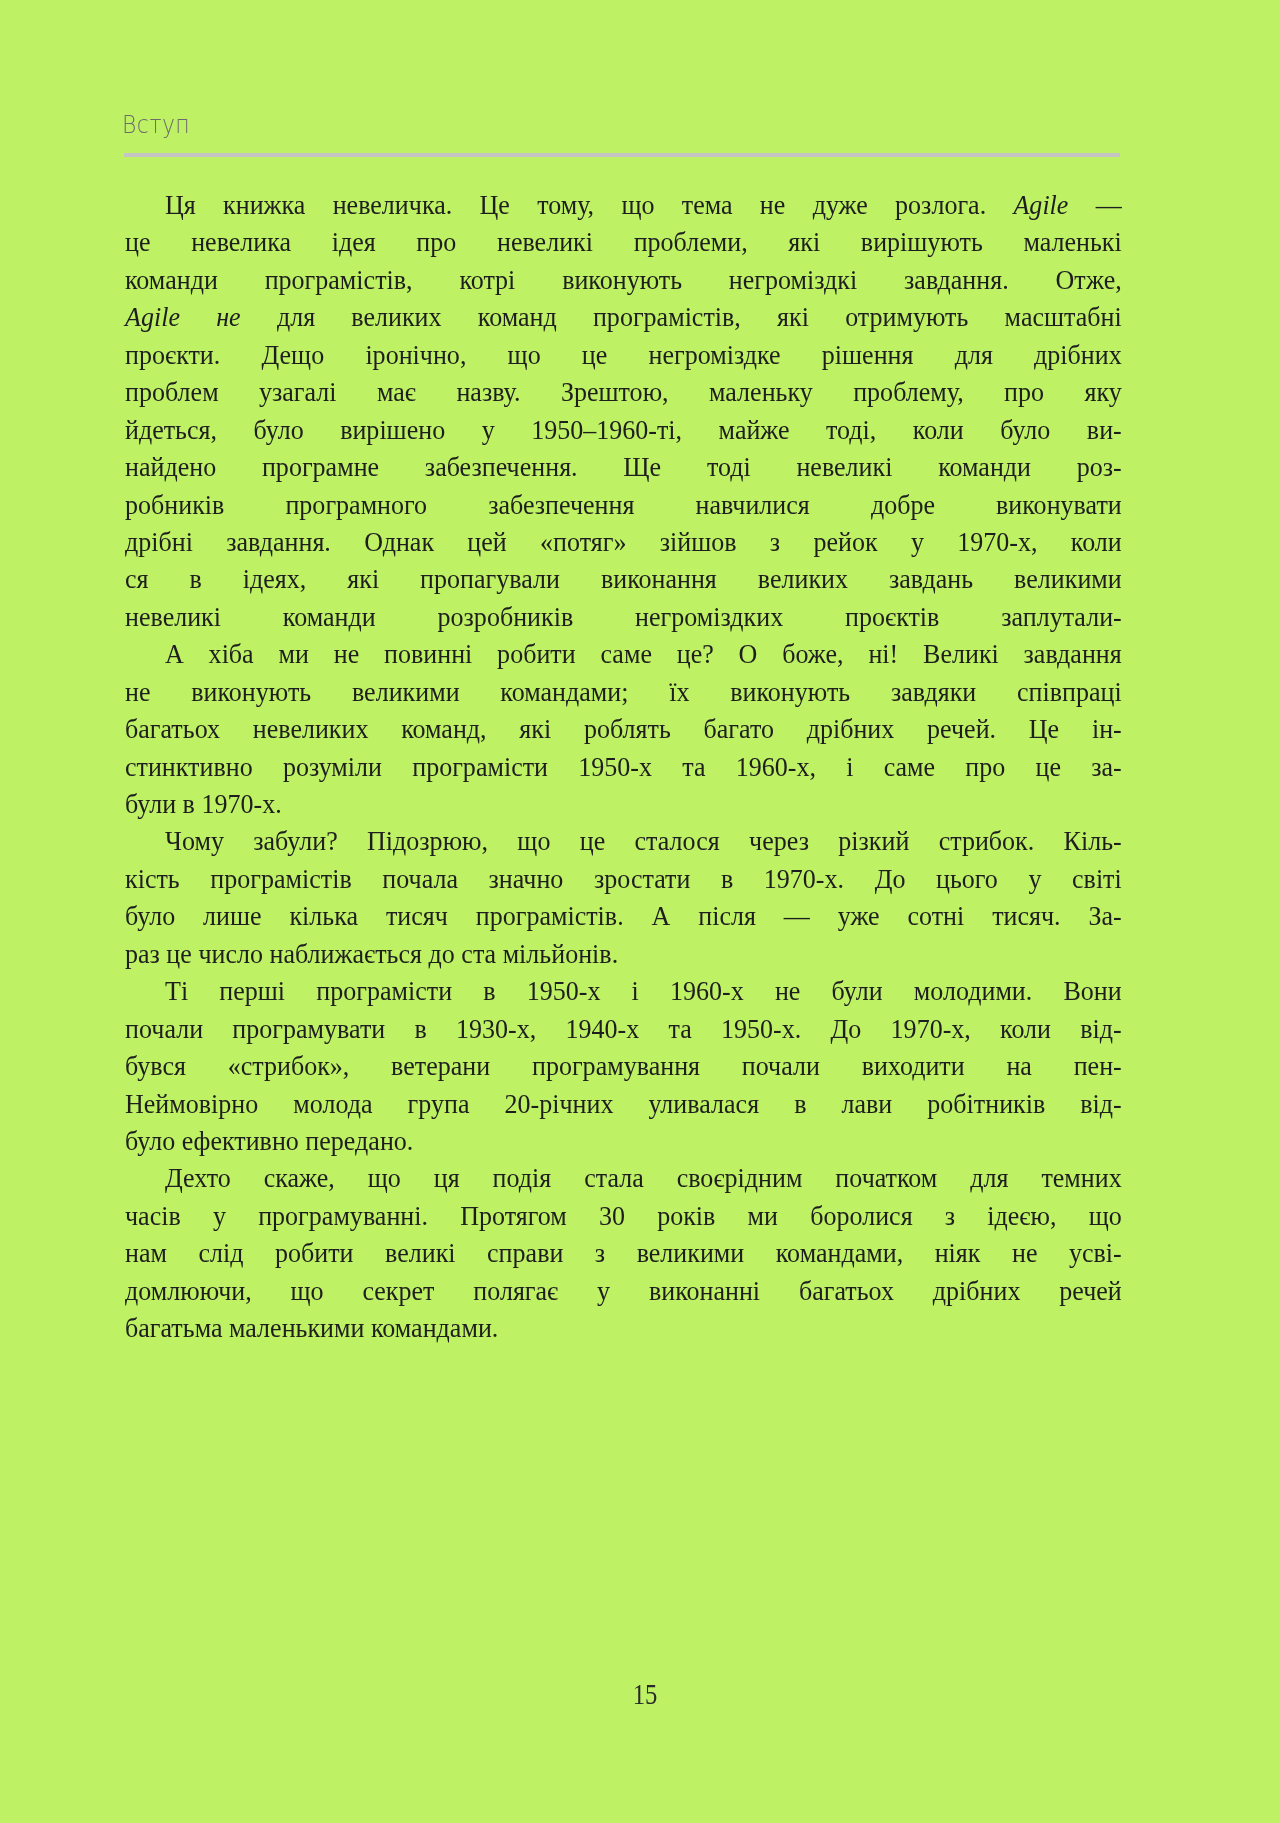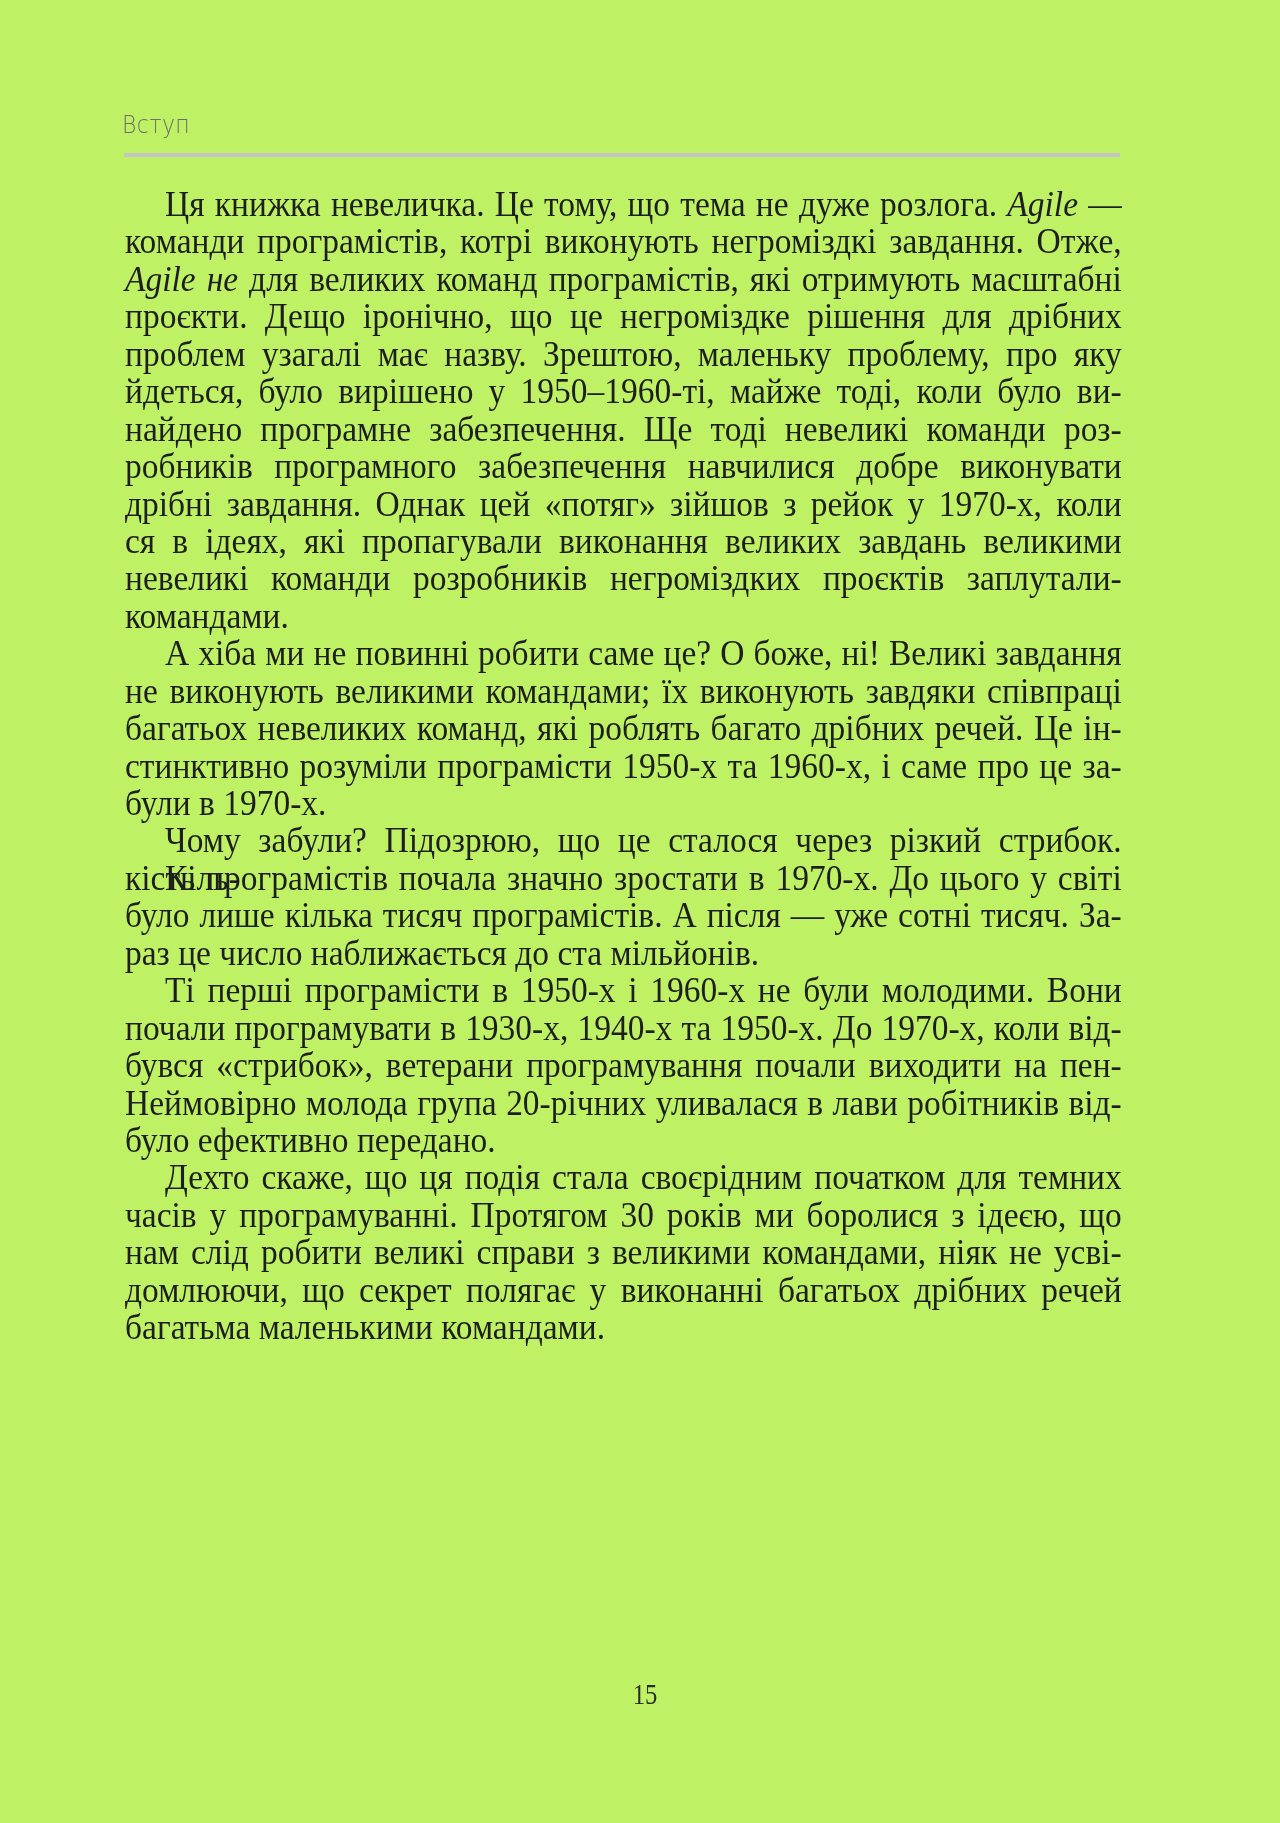--- a/index.html
+++ b/index.html
@@ -10,21 +10,21 @@
     font-family: "DejaVu Sans", sans-serif; font-weight: 300;
     font-size: 25px; color: #6d6d6d; letter-spacing: 0.5px;
     transform: scaleX(0.88); transform-origin: left center;
   }
   .rule {
     position: absolute; left: 124px; top: 153px; width: 996px; height: 4px;
     background: #c4c4c4;
   }
   .body-text {
     position: absolute; left: 125px; top: 186px; width: 997px;
-    font-family: "Liberation Serif", serif; font-size: 36px; color: #1e1e1e;
+    font-family: "Liberation Serif", serif; font-size: 28px; color: #1e1e1e;
   }
   .line {
     display: block; height: 37.45px; line-height: 37.45px;
     text-align: justify; text-align-last: justify; white-space: nowrap;
     overflow: visible;
   }
   .line .fit { display: inline-block; width: 100%; text-align: justify; text-align-last: justify; white-space: normal; transform: scaleX(0.93); transform-origin: left center; width: 107.5%; }
   .line.indent .fit { padding-left: 43px; box-sizing: border-box; }
   .line.last .fit { text-align-last: left; }
   em { font-style: italic; }
@@ -38,31 +38,31 @@
 <body>
 
 <div class="page">
   <div class="running-head">Вступ</div>
   <div class="rule"></div>
 
   <div class="body-text">
 
     <div>
       <span class="line indent"><span class="fit"><span>Ця книжка невеличка. Це тому, що тема не дуже розлога. </span><em>Agile</em><span> —</span></span></span>
+      <span class="line"><span class="fit">це невелика ідея про невеликі проблеми, які вирішують маленькі</span></span>
       <span class="line"><span class="fit">команди програмістів, котрі виконують негроміздкі завдання. Отже,</span></span>
       <span class="line"><span class="fit"><em>Agile не</em><span> для великих команд програмістів, які отримують масштабні</span></span></span>
       <span class="line"><span class="fit">проєкти. Дещо іронічно, що це негроміздке рішення для дрібних</span></span>
       <span class="line"><span class="fit">проблем узагалі має назву. Зрештою, маленьку проблему, про яку</span></span>
       <span class="line"><span class="fit">йдеться, було вирішено у 1950–1960-ті, майже тоді, коли було ви-</span></span>
       <span class="line"><span class="fit">найдено програмне забезпечення. Ще тоді невеликі команди роз-</span></span>
       <span class="line"><span class="fit">робників програмного забезпечення навчилися добре виконувати</span></span>
       <span class="line"><span class="fit">дрібні завдання. Однак цей «потяг» зійшов з рейок у 1970-х, коли</span></span>
       <span class="line"><span class="fit">ся в ідеях, які пропагували виконання великих завдань великими</span></span>
       <span class="line"><span class="fit">невеликі команди розробників негроміздких проєктів заплутали-</span></span>
-      <span class="line last"><span class="fit">командами.</span></span>
     </div>
 
     <div>
       <span class="line indent"><span class="fit">А хіба ми не повинні робити саме це? О боже, ні! Великі завдання</span></span>
       <span class="line"><span class="fit">не виконують великими командами; їх виконують завдяки співпраці</span></span>
       <span class="line"><span class="fit">багатьох невеликих команд, які роблять багато дрібних речей. Це ін-</span></span>
       <span class="line"><span class="fit">стинктивно розуміли програмісти 1950-х та 1960-х, і саме про це за-</span></span>
       <span class="line last"><span class="fit">були в 1970-х.</span></span>
     </div>
 

